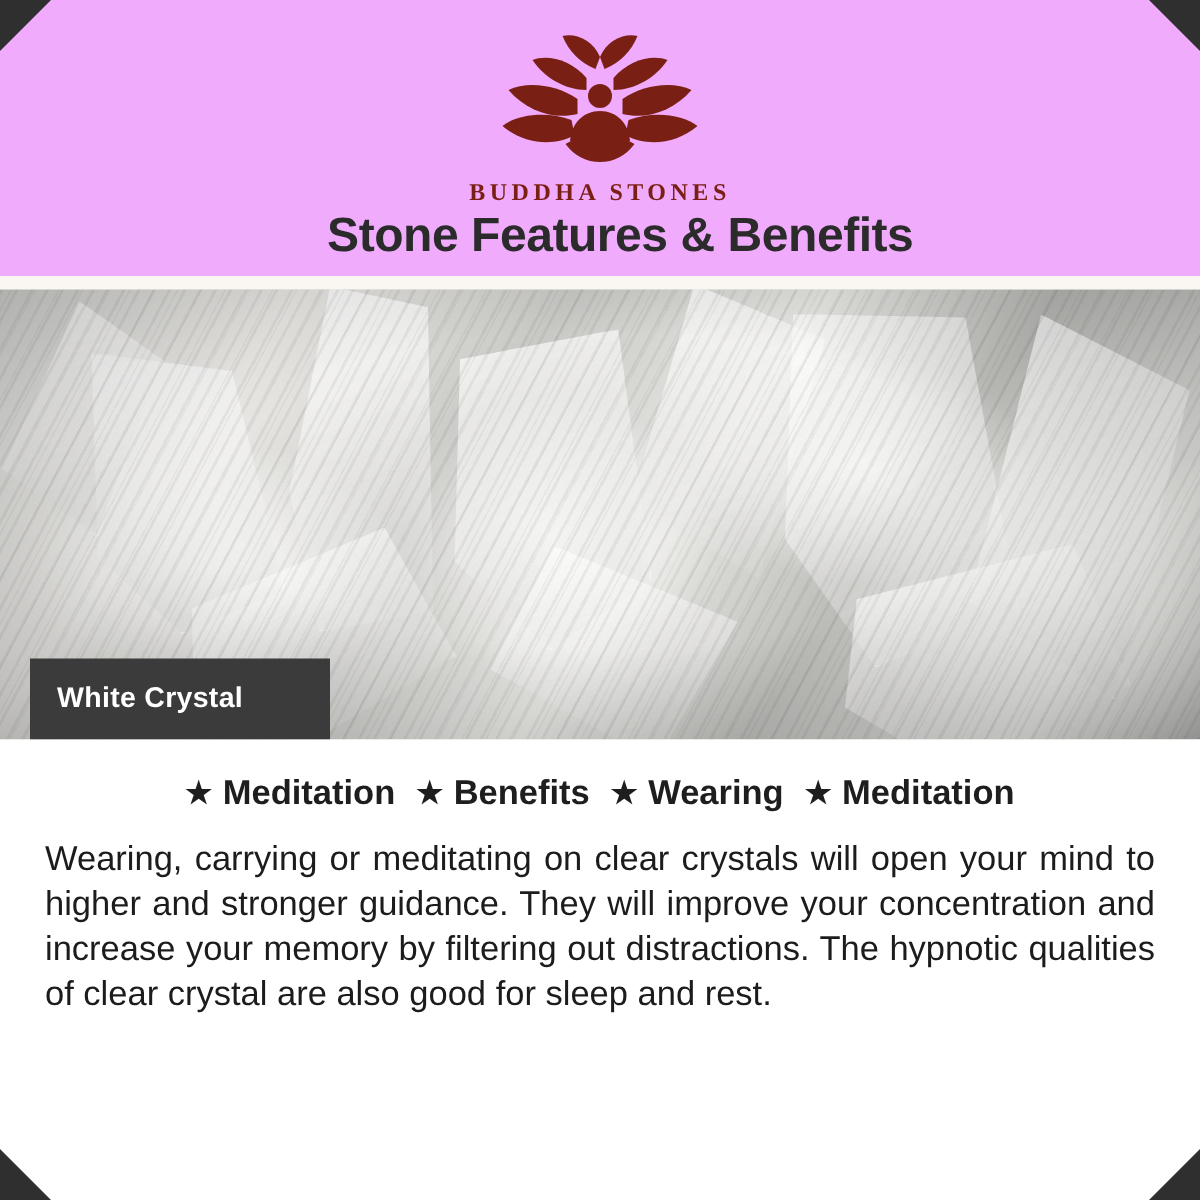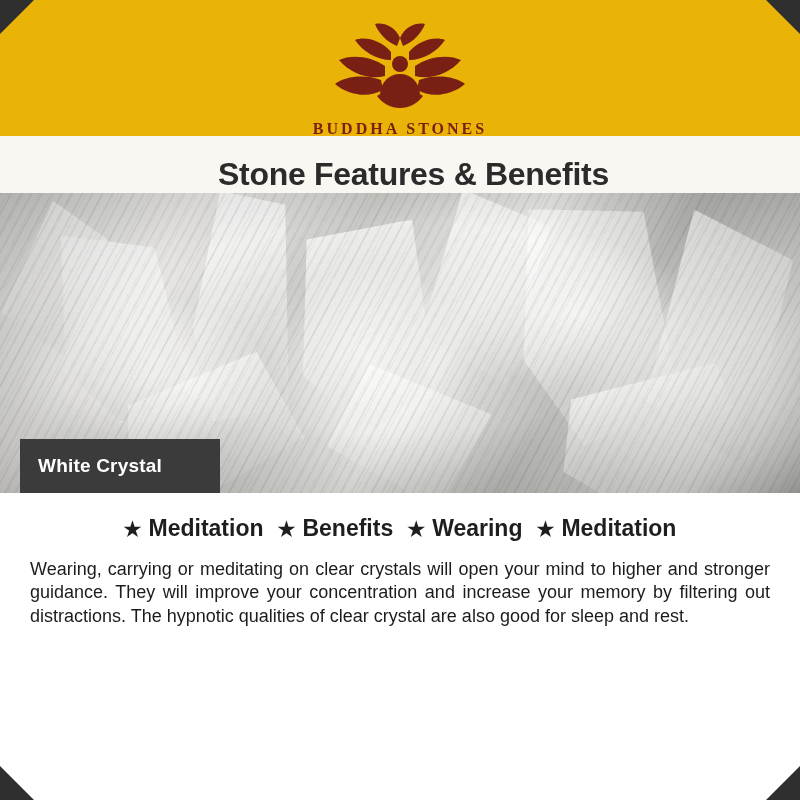--- a/index.html
+++ b/index.html
@@ -40,22 +40,22 @@
   .corner.br {
     bottom: 0; right: 0;
     border-bottom: 34px solid #2f2f2f;
     border-left: 34px solid transparent;
   }
 
   
   .header {
     position: absolute;
     top: 0; left: 0; right: 0;
-    height: 136px;
-    background: #eab308;
+    height: 184px;
+    background: #f0abfc;
     display: flex;
     flex-direction: column;
     align-items: center;
   }
 
   .brand {
     margin-top: 22px;
     display: flex;
     flex-direction: column;
     align-items: center;
@@ -69,21 +69,21 @@
     color: #7a1f13;
     font-family: "Liberation Serif", serif;
   }
 
   .title-bar {
     position: absolute;
     top: 138px;
     left: 12px; right: 0;
     height: 55px;
     display: flex;
-    align-items: flex-end;
+    align-items: flex-start;
     justify-content: center;
     padding-left: 15px;
   }
   .title-bar .title {
     font-size: 32px;
     font-weight: 700;
     color: #2b2b2b;
     font-family: "Liberation Sans", sans-serif;
     letter-spacing: -0.3px;
   }
@@ -176,21 +176,21 @@
     align-items: center;
     gap: 7px;
     font-size: 23px;
     font-weight: 700;
     color: #1e1e1e;
   }
   .star { font-size: 20px; color: #1e1e1e; line-height: 1; }
 
   .body-text {
     margin-top: 16px;
-    font-size: 18px;
+    font-size: 23px;
     line-height: 1.3;
     color: #1c1c1c;
     text-align: justify;
     text-justify: inter-word;
     hyphens: manual;
     max-width: 740px;
     margin-left: auto;
     margin-right: auto;
   }
 </style>

